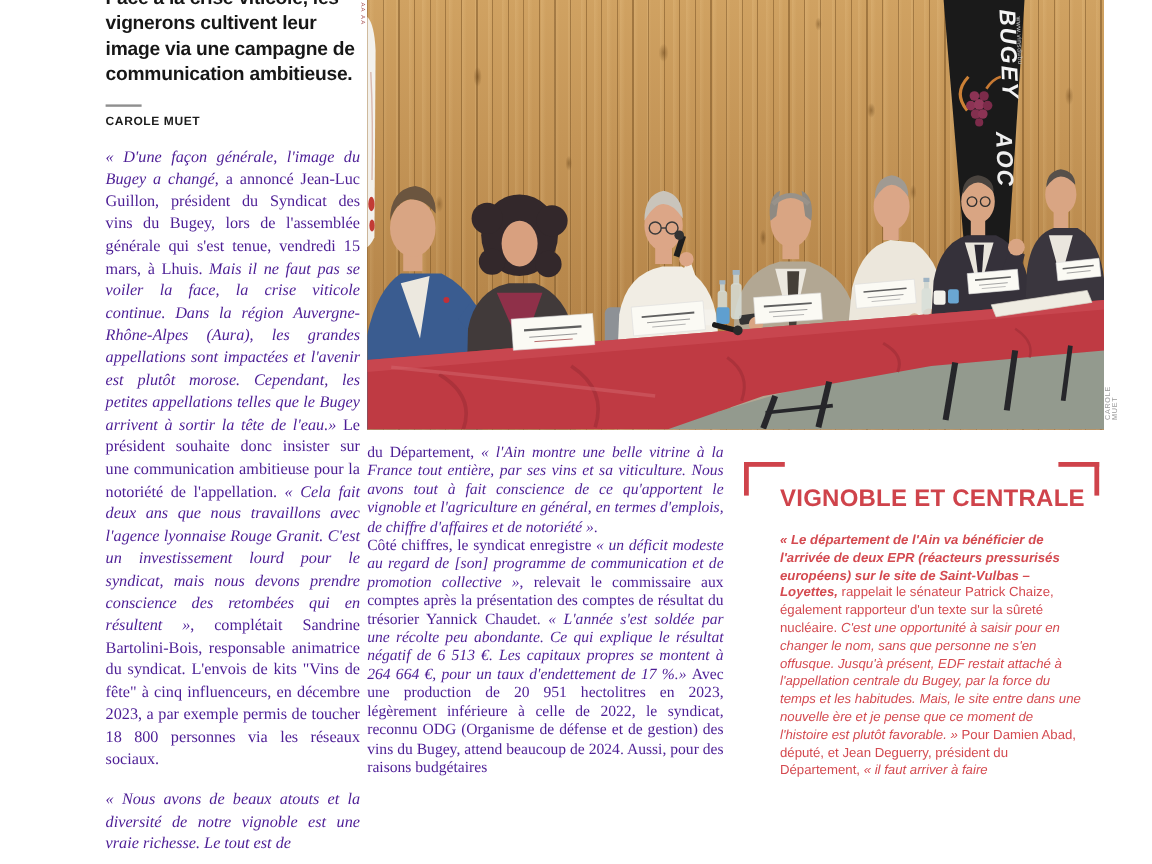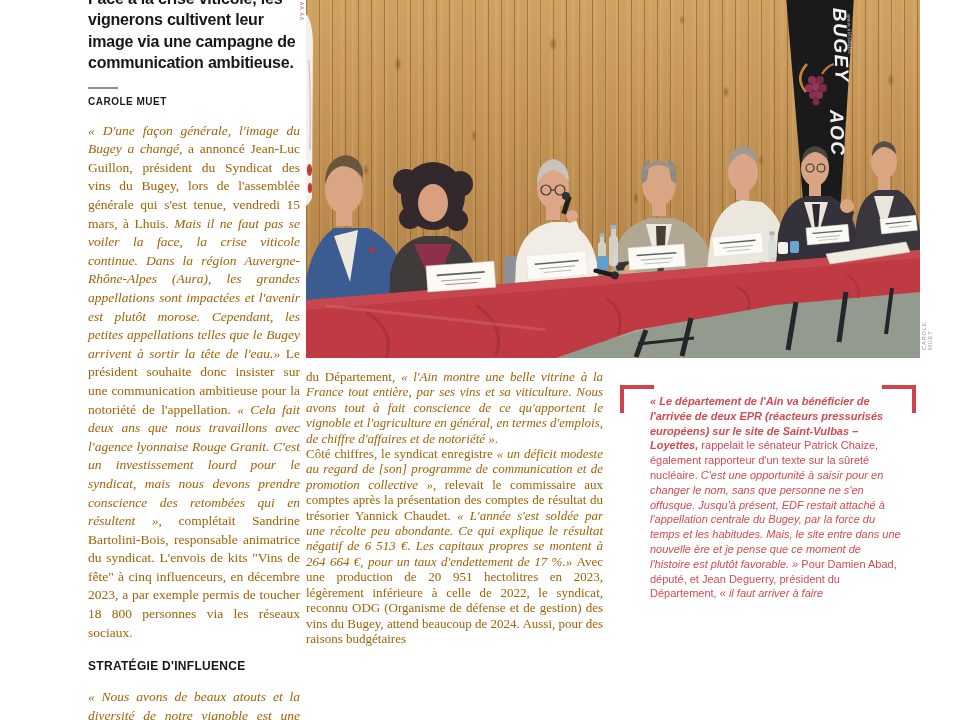--- a/index.html
+++ b/index.html
@@ -7,21 +7,21 @@
        font-family:"Liberation Sans",sans-serif;}
   .it{font-style:italic;}
   .bd{font-weight:bold;}
 
   
   .col-left{position:absolute;left:88px;top:-12px;width:212px;}
   .standfirst{font-family:"Liberation Sans",sans-serif;font-weight:bold;
               font-size:16px;line-height:21.4px;letter-spacing:-0.2px;color:#171717;}
   .byline-rule{width:30px;height:2px;background:#8f8f8f;margin:13px 0 7px 0;}
   .byline{font-size:10px;font-weight:bold;letter-spacing:0.5px;color:#1b1b1b;}
-  .serif{font-family:"Liberation Serif",serif;color:#a16207;text-align:justify;}
+  .serif{font-family:"Liberation Serif",serif;color:#4c1d95;text-align:justify;}
   .col-left .body-para{margin:15px 0 0 0;font-size:13.5px;line-height:18.6px;}
   .subhead{margin:17px 0 0 0;font-size:12px;font-weight:bold;letter-spacing:0.3px;color:#161616;}
 
   
   .col-mid{position:absolute;left:306px;top:369px;width:297px;}
   .col-mid .body-para{margin:0;font-size:13px;line-height:15.4px;}
 
   
   .sidebar{position:absolute;left:620px;top:379px;width:299px;height:341px;}
   .bracket{position:absolute;width:30px;height:24px;}
@@ -56,21 +56,20 @@
                 transform:rotate(180deg);font-size:6px;color:#9a9a9a;letter-spacing:0.6px;}
 </style>
 </head>
 <body>
 
 <div class="col-left">
   <div class="standfirst">Face à la crise viticole, les vignerons cultivent leur image via une campagne de communication ambitieuse.</div>
   <div class="byline-rule"></div>
   <div class="byline">CAROLE MUET</div>
   <p class="serif body-para"><span class="it">« D'une façon générale, l'image du Bugey a changé</span><span>, a annoncé Jean-Luc Guillon, président du Syndicat des vins du Bugey, lors de l'assemblée générale qui s'est tenue, vendredi 15 mars, à Lhuis. </span><span class="it">Mais il ne faut pas se voiler la face, la crise viticole continue. Dans la région Auvergne-Rhône-Alpes (Aura), les grandes appellations sont impactées et l'avenir est plutôt morose. Cependant, les petites appellations telles que le Bugey arrivent à sortir la tête de l'eau.» </span><span>Le président souhaite donc insister sur une communication ambitieuse pour la notoriété de l'appellation. </span><span class="it">« Cela fait deux ans que nous travaillons avec l'agence lyonnaise Rouge Granit. C'est un investissement lourd pour le syndicat, mais nous devons prendre conscience des retombées qui en résultent »</span><span>, complétait Sandrine Bartolini-Bois, responsable animatrice du syndicat. L'envois de kits "Vins de fête" à cinq influenceurs, en décembre 2023, a par exemple permis de toucher 18 800 personnes via les réseaux sociaux.</span></p>
-  <div class="subhead">STRATÉGIE D'INFLUENCE</div>
   <p class="serif body-para"><span class="it">« Nous avons de beaux atouts et la diversité de notre vignoble est une vraie richesse. Le tout est de</span></p>
 </div>
 
 <div class="photo">
   <svg width="614" height="358" viewBox="0 0 614 358" xmlns="http://www.w3.org/2000/svg">
 
     <g>
       <path d="M0,14 Q6,20 7,42 L6,198 Q3,204 0,206 Z" fill="#f3f1ec"></path>
       <ellipse cx="3.5" cy="170" rx="2.6" ry="6" fill="#c23b35"></ellipse>
       <ellipse cx="4" cy="188" rx="2.2" ry="5" fill="#c23b35"></ellipse>
@@ -271,14 +270,15 @@
 <div class="photo-credit">CAROLE MUET</div>
 
 <div class="col-mid">
   <p class="serif body-para"><span>du Département, </span><span class="it">« l'Ain montre une belle vitrine à la France tout entière, par ses vins et sa viticulture. Nous avons tout à fait conscience de ce qu'apportent le vignoble et l'agriculture en général, en termes d'emplois, de chiffre d'affaires et de notoriété »</span><span>.</span></p>
   <p class="serif body-para"><span>Côté chiffres, le syndicat enregistre </span><span class="it">« un déficit modeste au regard de [son] programme de communication et de promotion collective »</span><span>, relevait le commissaire aux comptes après la présentation des comptes de résultat du trésorier Yannick Chaudet. </span><span class="it">« L'année s'est soldée par une récolte peu abondante. Ce qui explique le résultat négatif de 6 513 €. Les capitaux propres se montent à 264 664 €, pour un taux d'endettement de 17 %.» </span><span>Avec une production de 20 951 hectolitres en 2023, légèrement inférieure à celle de 2022, le syndicat, reconnu ODG (Organisme de défense et de gestion) des vins du Bugey, attend beaucoup de 2024. Aussi, pour des raisons budgétaires</span></p>
 </div>
 
 <div class="sidebar">
   <div class="bracket bracket-left"></div>
   <div class="bracket bracket-right"></div>
+  <div class="sidebar-title">VIGNOBLE ET CENTRALE</div>
   <p class="sidebar-body"><span class="it bd">« Le département de l'Ain va bénéficier de l'arrivée de deux EPR (réacteurs pressurisés européens) sur le site de Saint-Vulbas – Loyettes,</span><span> rappelait le sénateur Patrick Chaize, également rapporteur d'un texte sur la sûreté nucléaire. </span><span class="it">C'est une opportunité à saisir pour en changer le nom, sans que personne ne s'en offusque. Jusqu'à présent, EDF restait attaché à l'appellation centrale du Bugey, par la force du temps et les habitudes. Mais, le site entre dans une nouvelle ère et je pense que ce moment de l'histoire est plutôt favorable. »</span><span> Pour Damien Abad, député, et Jean Deguerry, président du Département, </span><span class="it">« il faut arriver à faire</span></p>
 </div>
 
 </body></html>

